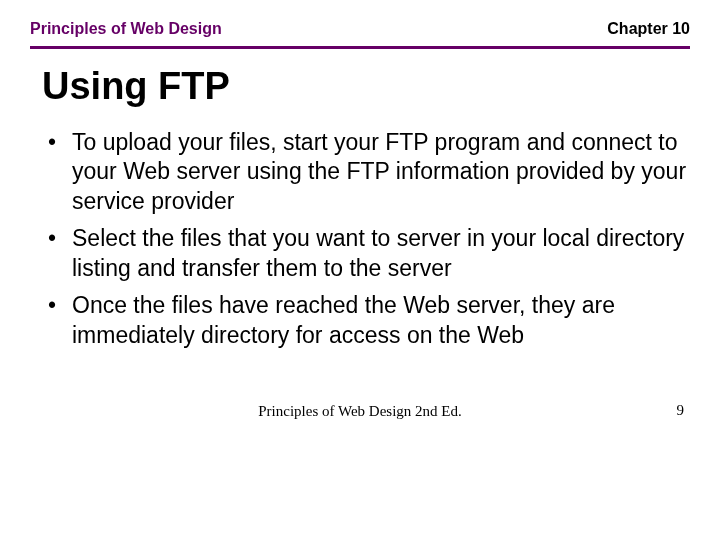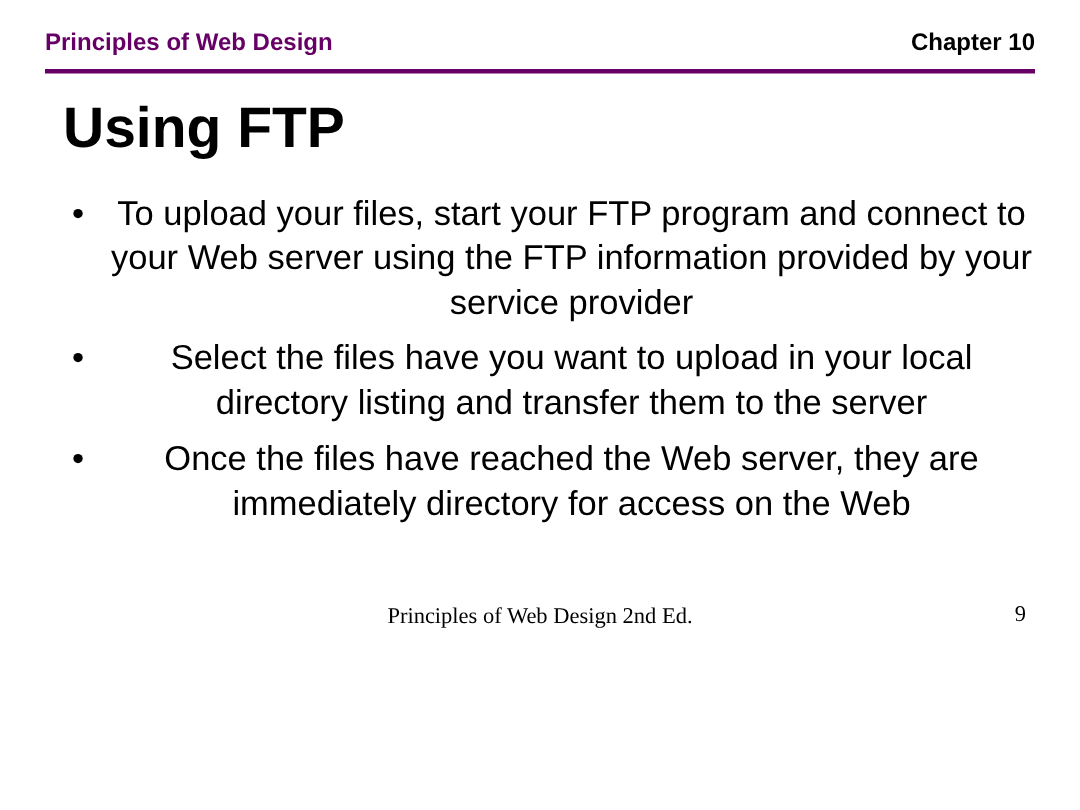--- a/index.html
+++ b/index.html
@@ -5,21 +5,21 @@
   * { margin: 0; padding: 0; box-sizing: border-box; }
   html, body { width: 720px; height: 540px; background: #fff; font-family: Arial, Helvetica, sans-serif; color: #000; }
   .slide { position: relative; width: 720px; height: 416px; padding: 20px 30px 0 30px; }
   .header { display: flex; justify-content: space-between; align-items: baseline; font-size: 16px; font-weight: bold; }
   .header-left { color: #660066; }
   .header-right { color: #000; margin-left: 32px; }
   .divider { border: none; border-top: 3px solid #660066; margin: 8px 0 16px 0; }
   .title { font-size: 38px; font-weight: bold; margin: 6px 0 20px 12px; color: #000; font-family: Arial, sans-serif; }
   .content { font-size: 23px; line-height: 1.28; padding-left: 18px; }
   .content ul { list-style: none; }
-  .content li { position: relative; padding-left: 24px; margin-bottom: 8px; text-align: center; }
+  .content li { position: relative; padding-left: 24px; margin-bottom: 8px; }
   .content li::before { content: "•"; position: absolute; left: 0; top: 0; }
   .footer { position: absolute; bottom: 14px; left: 0; width: 720px; font-size: 15px; font-family: "Times New Roman", Times, serif; }
   .footer-center { position: absolute; width: 100%; text-align: center; line-height: 1.25; }
   .footer-right { position: absolute; right: 36px; top: 0; }
 </style>
 </head>
 <body>
 
 <div class="slide">
 
@@ -28,21 +28,21 @@
     <span class="header-right">Chapter 10</span>
   </div>
 
   <hr class="divider">
 
   <h1 class="title">Using FTP</h1>
 
   <div class="content">
     <ul>
       <li>To upload your files, start your FTP program and connect to your Web server using the FTP information provided by your service provider</li>
-      <li>Select the files have you want to upload in your local directory listing and transfer them to the server</li>
+      <li>Select the files that you want to server in your local directory listing and transfer them to the server</li>
       <li>Once the files have reached the Web server, they are immediately directory for access on the Web</li>
     </ul>
   </div>
 
   <div class="footer">
     <div class="footer-center">
       <span>Principles of Web Design 2nd Ed.</span><br>
       
     </div>
     <div class="footer-right">9</div>

